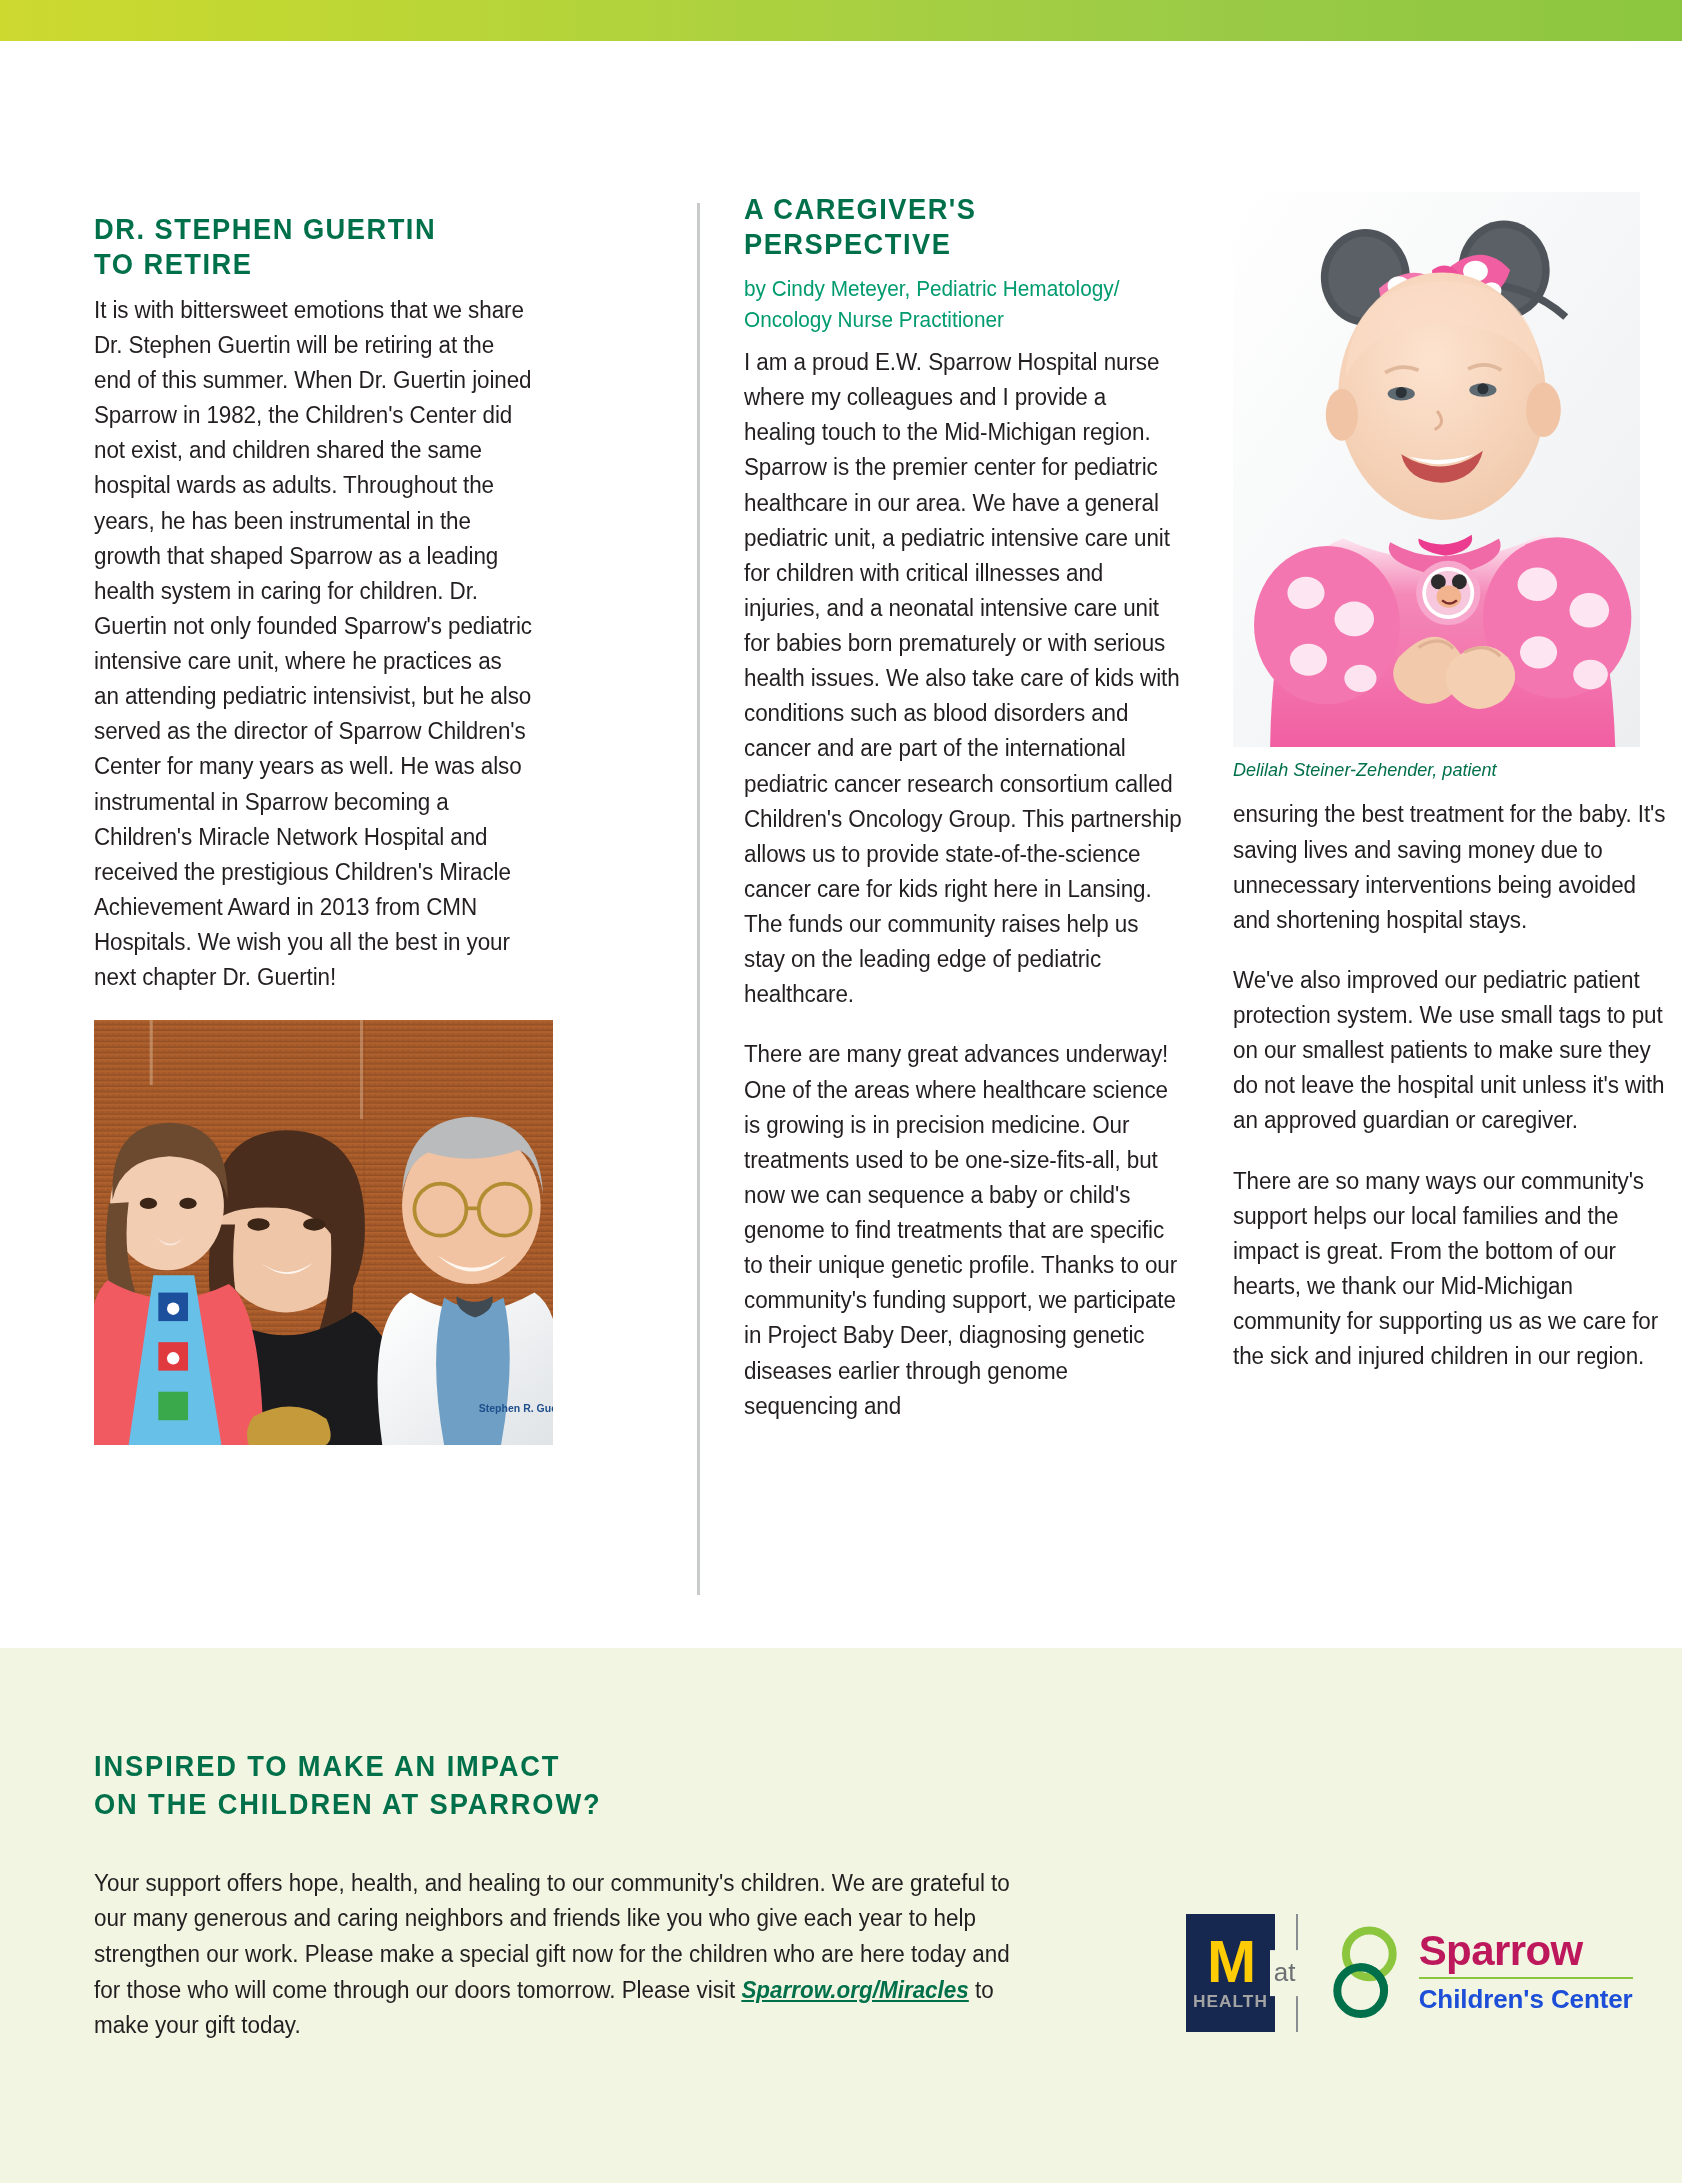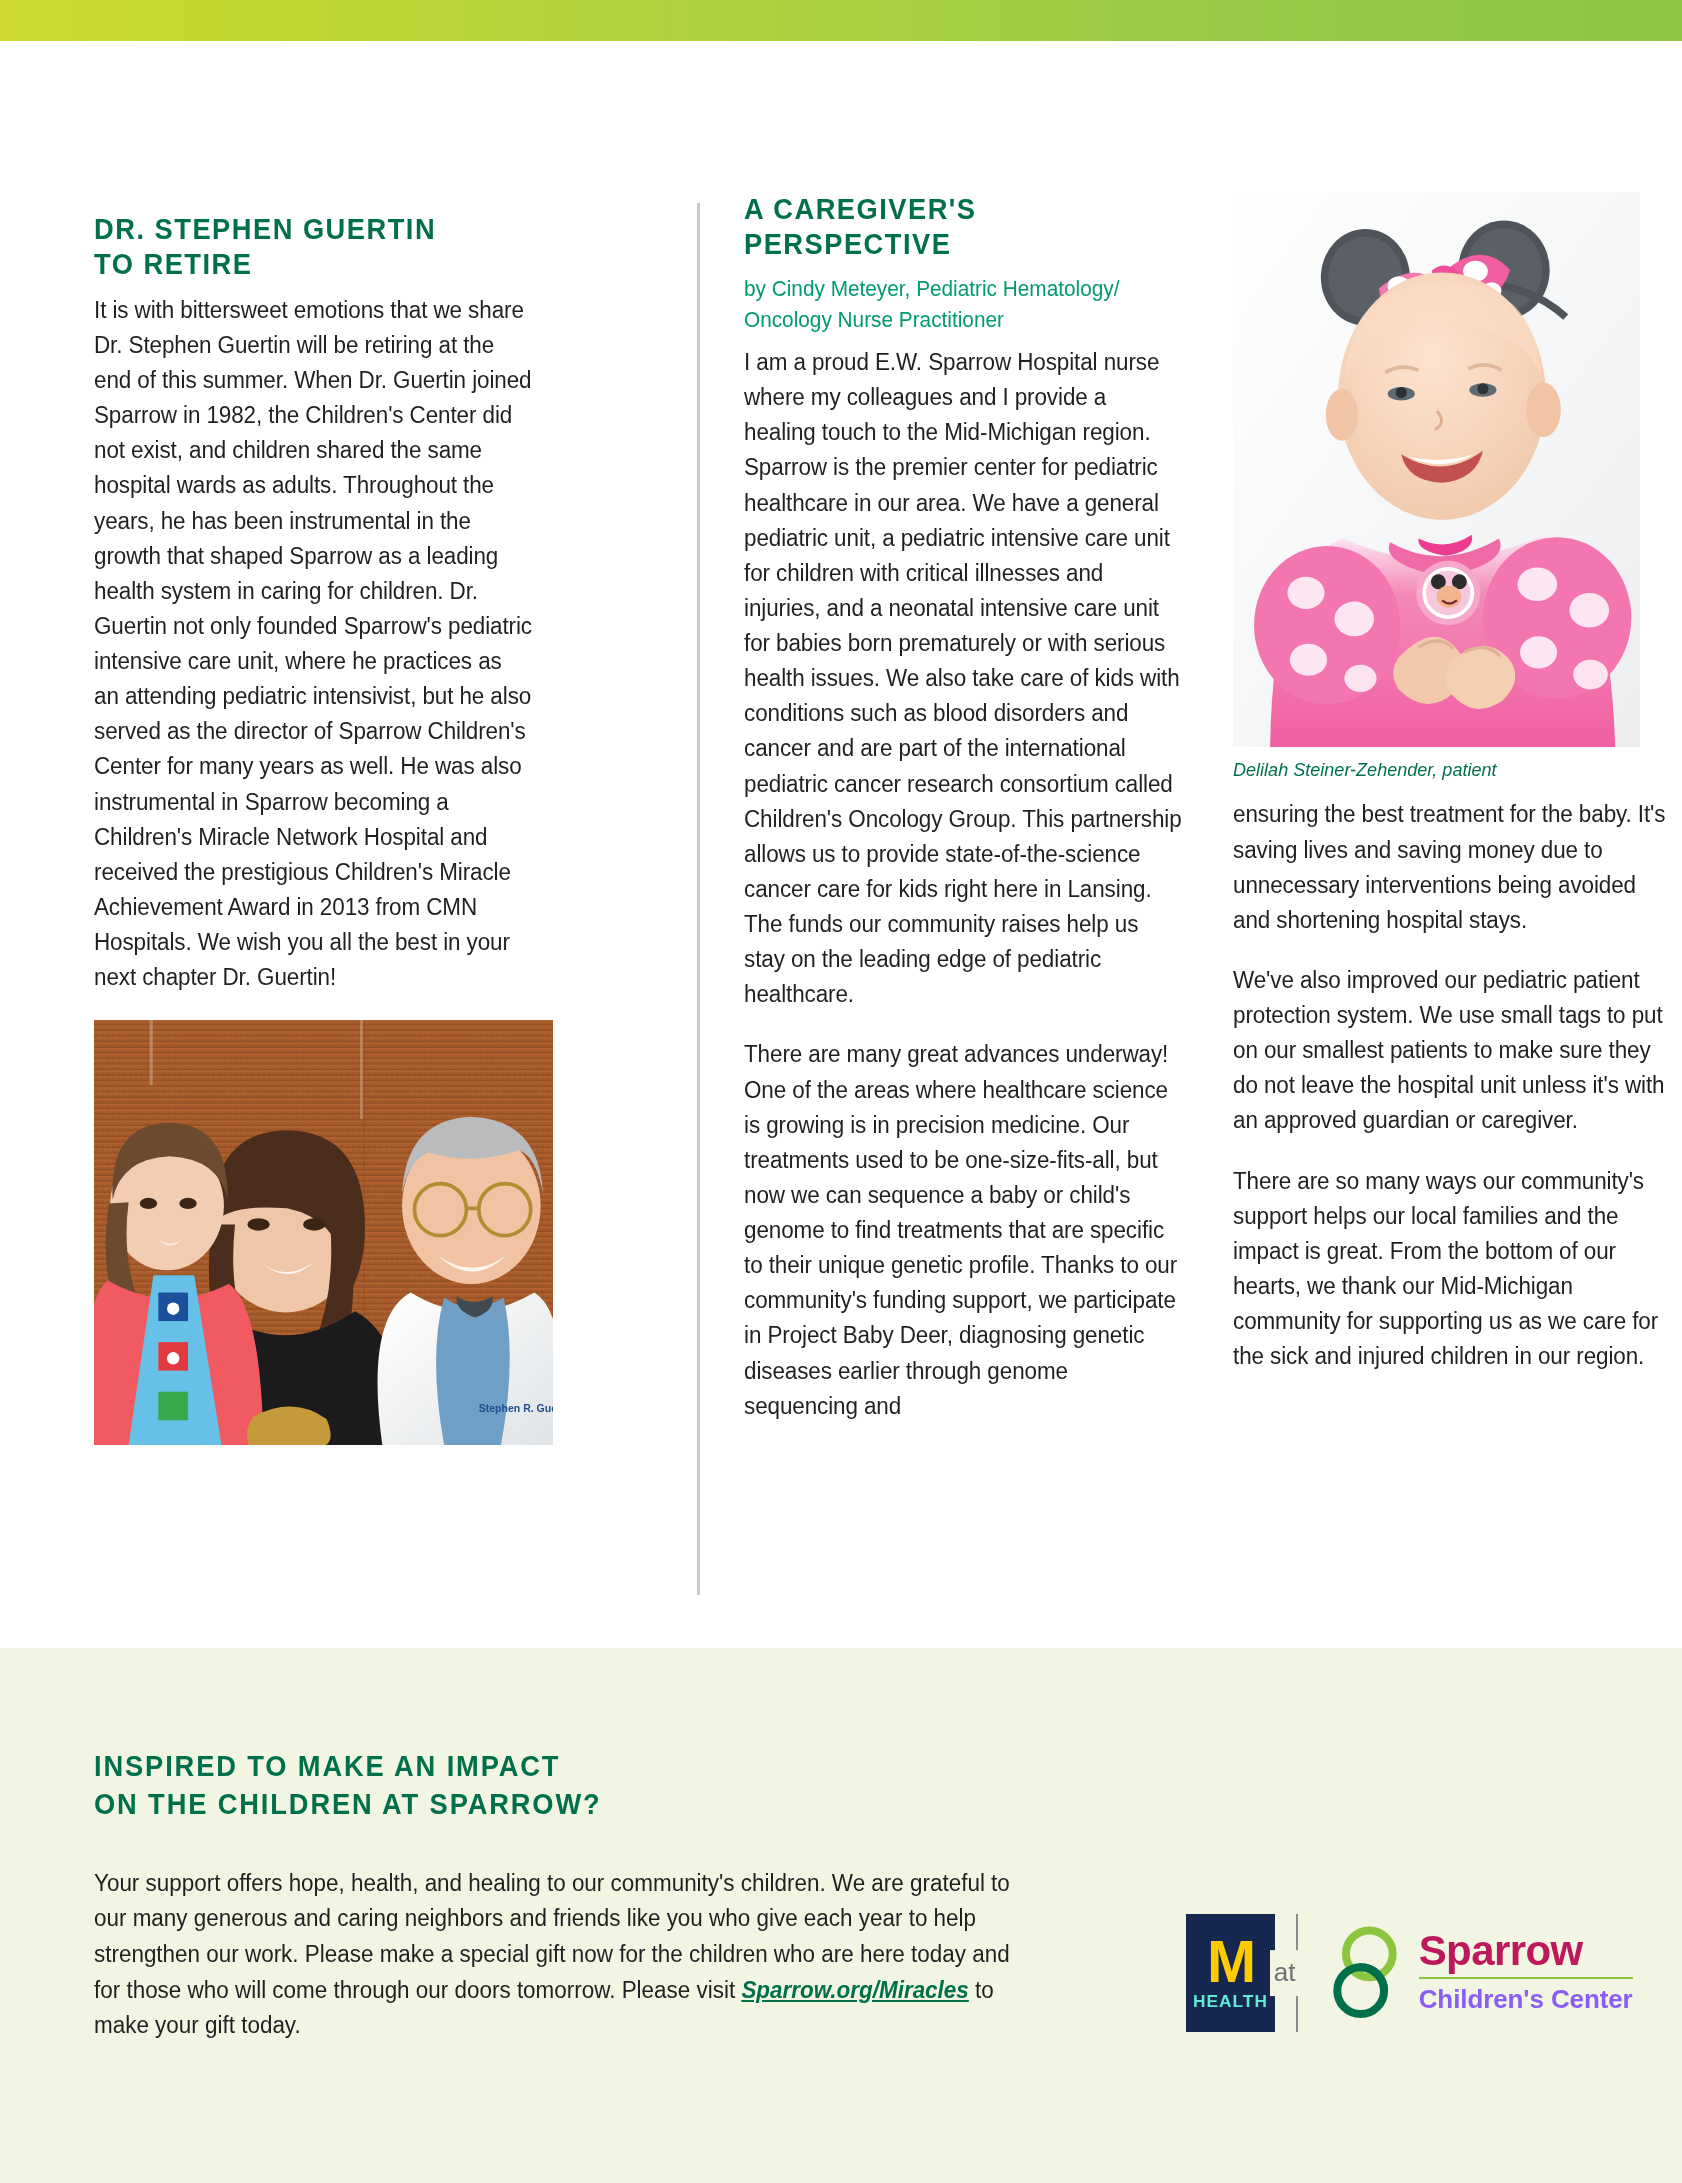--- a/index.html
+++ b/index.html
@@ -197,21 +197,21 @@
     font-size: 59px;
     line-height: 0.86;
     color: #ffcb05;
     letter-spacing: -1.9px;
   }
   .mhealth .m-word {
     font-family: "Liberation Sans Narrow", "Liberation Sans", sans-serif;
     font-weight: 700;
     font-size: 17.3px;
     letter-spacing: 1px;
-    color: #5eead4;
+    color: #a3a3a3;
     margin-top: 3.1px;
   }
   .at-sep {
     display: flex;
     align-items: center;
     margin: 0 21px;
     height: 118px;
   }
   .at-sep .rule {
     width: 1.9px;
@@ -252,21 +252,21 @@
   .sparrow-rule {
     height: 2.5px;
     background: #8cc63f;
     margin: 6.2px 0 5px 0;
     width: 100%;
   }
   .sparrow-sub {
     font-family: "Liberation Sans Narrow", "Liberation Sans", sans-serif;
     font-weight: 700;
     font-size: 26px;
-    color: #8b5cf6;
+    color: #1d4ed8;
     letter-spacing: -0.1px;
   }
 </style>
 </head>
 <body>
 
 <div class="page">
 
   <div class="top-bar"></div>
 

